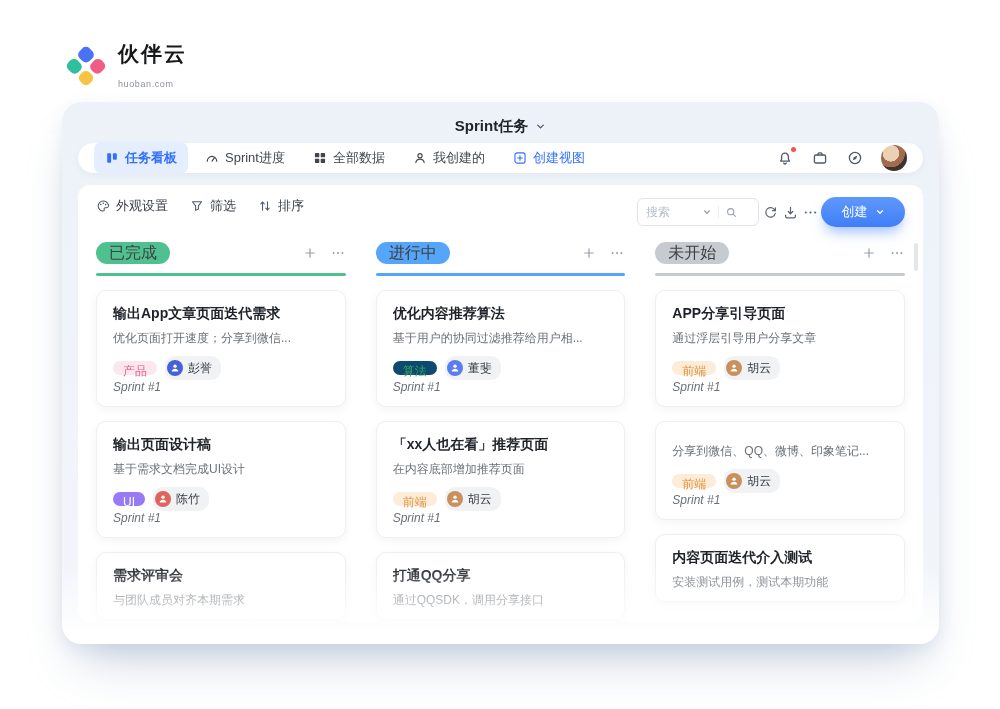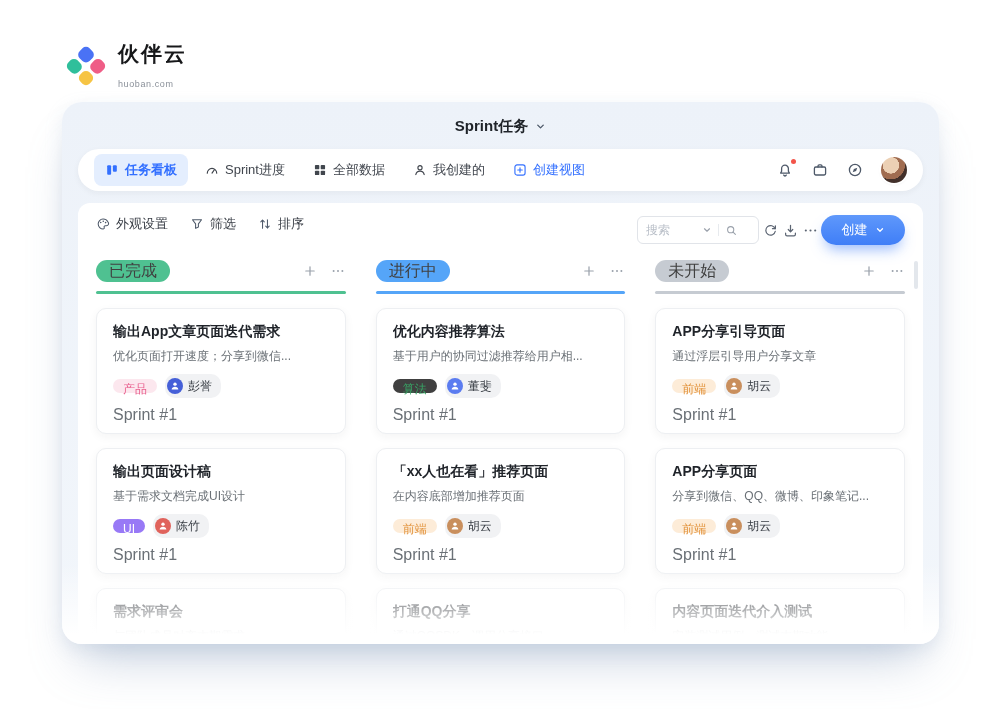--- a/index.html
+++ b/index.html
@@ -20,21 +20,21 @@
   
   .shell { position:absolute; left:62px; top:102px; width:877px; height:542px; border-radius:20px;
            background:linear-gradient(180deg,#edf2f9 0%,#f2f6fb 100%);
            box-shadow:0 30px 50px -18px rgba(120,145,180,.45), 0 6px 18px rgba(150,170,200,.18);
            overflow:hidden; }
   .shell-title { display:flex; justify-content:center; align-items:center; gap:7px; padding-top:15px; cursor:pointer; }
   .shell-title .t { font-size:15px; font-weight:700; color:#1f2329; }
   .shell-title svg { color:#4e5969; }
 
   
-  .tabbar { margin:13px 16px 0; height:42px; background:#fff; border-radius:22px; display:flex; align-items:center;
+  .tabbar { margin:7px 16px 0; height:30px; background:#fff; border-radius:22px; display:flex; align-items:center;
             padding:0 16px; box-shadow:0 2px 6px rgba(31,35,41,.05); }
   .tab { display:flex; align-items:center; gap:6px; padding:7px 11px; border-radius:8px; font-size:13px;
          color:#41464e; cursor:pointer; margin-right:6px; white-space:nowrap; }
   .tab svg { flex:none; }
   .tab.active { background:#e4eefe; color:#3370ff; font-weight:600; }
   .tab.accent { color:#3370ff; }
   .tab-actions { margin-left:auto; display:flex; align-items:center; gap:17px; color:#4e5969; }
   .icon-btn { position:relative; width:18px; height:18px; display:flex; align-items:center; justify-content:center; cursor:pointer; }
   .badge-dot { position:absolute; top:-2px; right:-2px; width:5px; height:5px; border-radius:50%; background:#f3544a; }
   .avatar { width:26px; height:26px; border-radius:50%; cursor:pointer;
@@ -70,21 +70,21 @@
   
   .card { background:#fff; border:1px solid #edeff2; border-radius:10px; box-shadow:0 3px 10px rgba(31,35,41,.05);
           padding:13px 16px 11px; margin-top:14px; cursor:pointer; }
   .card-title { font-size:14px; font-weight:700; color:#1f2329; line-height:18px; white-space:nowrap; overflow:hidden; text-overflow:ellipsis; }
   .card-desc { margin-top:8px; font-size:12px; color:#6a7076; line-height:16px; white-space:nowrap; overflow:hidden; text-overflow:ellipsis; }
   .card-meta { margin-top:10px; display:flex; align-items:center; gap:8px; }
   .tag { height:14px; line-height:20px; padding:0 10px; border-radius:10px; font-size:12px; white-space:nowrap; }
   .chip { display:inline-flex; align-items:center; gap:5px; height:24px; background:#f1f2f4; border-radius:10px;
           padding:0 9px 0 2px; font-size:12px; color:#363b42; white-space:nowrap; }
   .chip-avatar { width:16px; height:16px; border-radius:50%; display:flex; align-items:center; justify-content:center; flex:none; }
-  .card-sprint { margin-top:9px; font-size:16px; color:#6a7076; line-height:15px; }
+  .card-sprint { font-size:12px; color:#6a7076; line-height:15px;font-style:italic; }
 
   .scroll-thumb { position:absolute; right:5px; top:58px; width:4px; height:28px; border-radius:2px; background:#e3e7ec; cursor:pointer; }
   .fade { position:absolute; left:0; right:0; bottom:0; height:80px; z-index:6; pointer-events:none;
           background:linear-gradient(180deg, rgba(255,255,255,0) 0%, #ffffff 88%); }
 </style>
 </head>
 <body>
 
 <div class="page">
 
@@ -328,21 +328,21 @@
                   </svg>
                 </span>
             </span>
           </div>
           <div class="col-line" style="background-color: rgb(85, 165, 248);"></div>
 
           <div class="card">
             <div class="card-title">优化内容推荐算法</div>
             <div class="card-desc">基于用户的协同过滤推荐给用户相...</div>
             <div class="card-meta">
-              <span class="tag" style="background-color: #404040; color: rgb(55, 165, 101);">算法</span>
+              <span class="tag" style="background-color: #0c4a6e; color: rgb(55, 165, 101);">算法</span>
               <span class="chip">
                 <span class="chip-avatar" style="background-color: rgb(91, 124, 240);">
                     <svg viewBox="0 0 16 16" width="10" height="10">
                       <circle cx="8" cy="5" r="2.7" fill="#fff"></circle>
                       <path d="M2.6 13.6c.4-3 2.7-4.4 5.4-4.4s5 1.4 5.4 4.4z" fill="#fff"></path>
                     </svg>
                   </span>
                 <span>董斐</span>
               </span>
             </div>
@@ -406,21 +406,20 @@
                       <path d="M2.6 13.6c.4-3 2.7-4.4 5.4-4.4s5 1.4 5.4 4.4z" fill="#fff"></path>
                     </svg>
                   </span>
                 <span>胡云</span>
               </span>
             </div>
             <div class="card-sprint">Sprint #1</div>
           </div>
 
           <div class="card">
-            <div class="card-title">APP分享页面</div>
             <div class="card-desc">分享到微信、QQ、微博、印象笔记...</div>
             <div class="card-meta">
               <span class="tag" style="background-color: rgb(253, 236, 216); color: rgb(226, 147, 60);">前端</span>
               <span class="chip">
                 <span class="chip-avatar" style="background-color: rgb(201, 143, 93);">
                     <svg viewBox="0 0 16 16" width="10" height="10">
                       <circle cx="8" cy="5" r="2.7" fill="#fff"></circle>
                       <path d="M2.6 13.6c.4-3 2.7-4.4 5.4-4.4s5 1.4 5.4 4.4z" fill="#fff"></path>
                     </svg>
                   </span>

